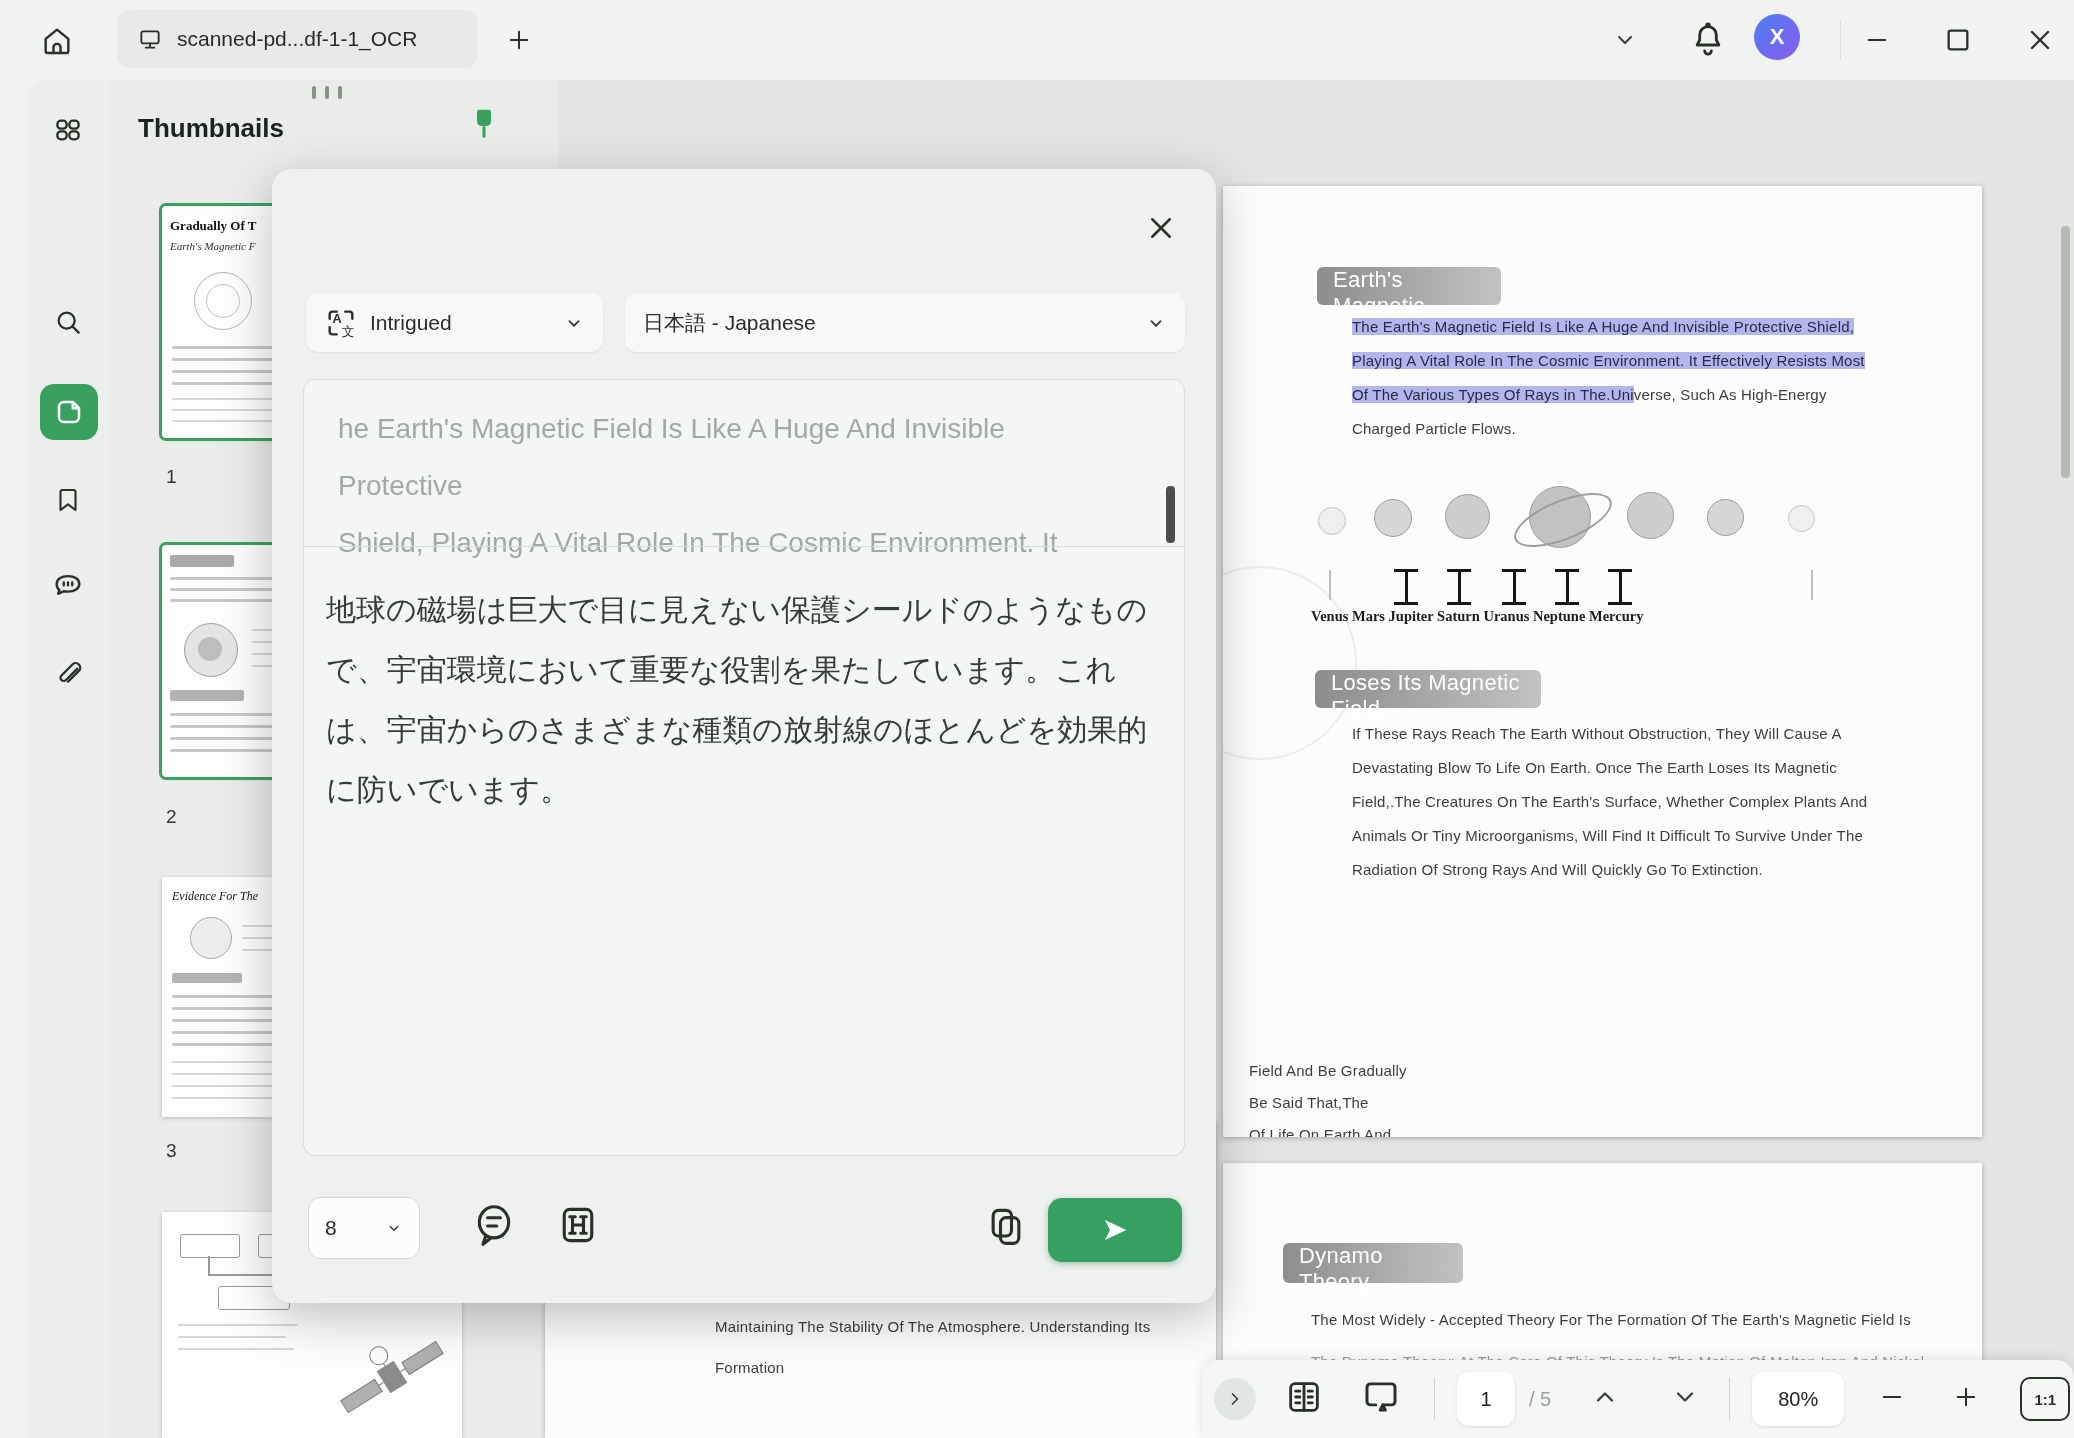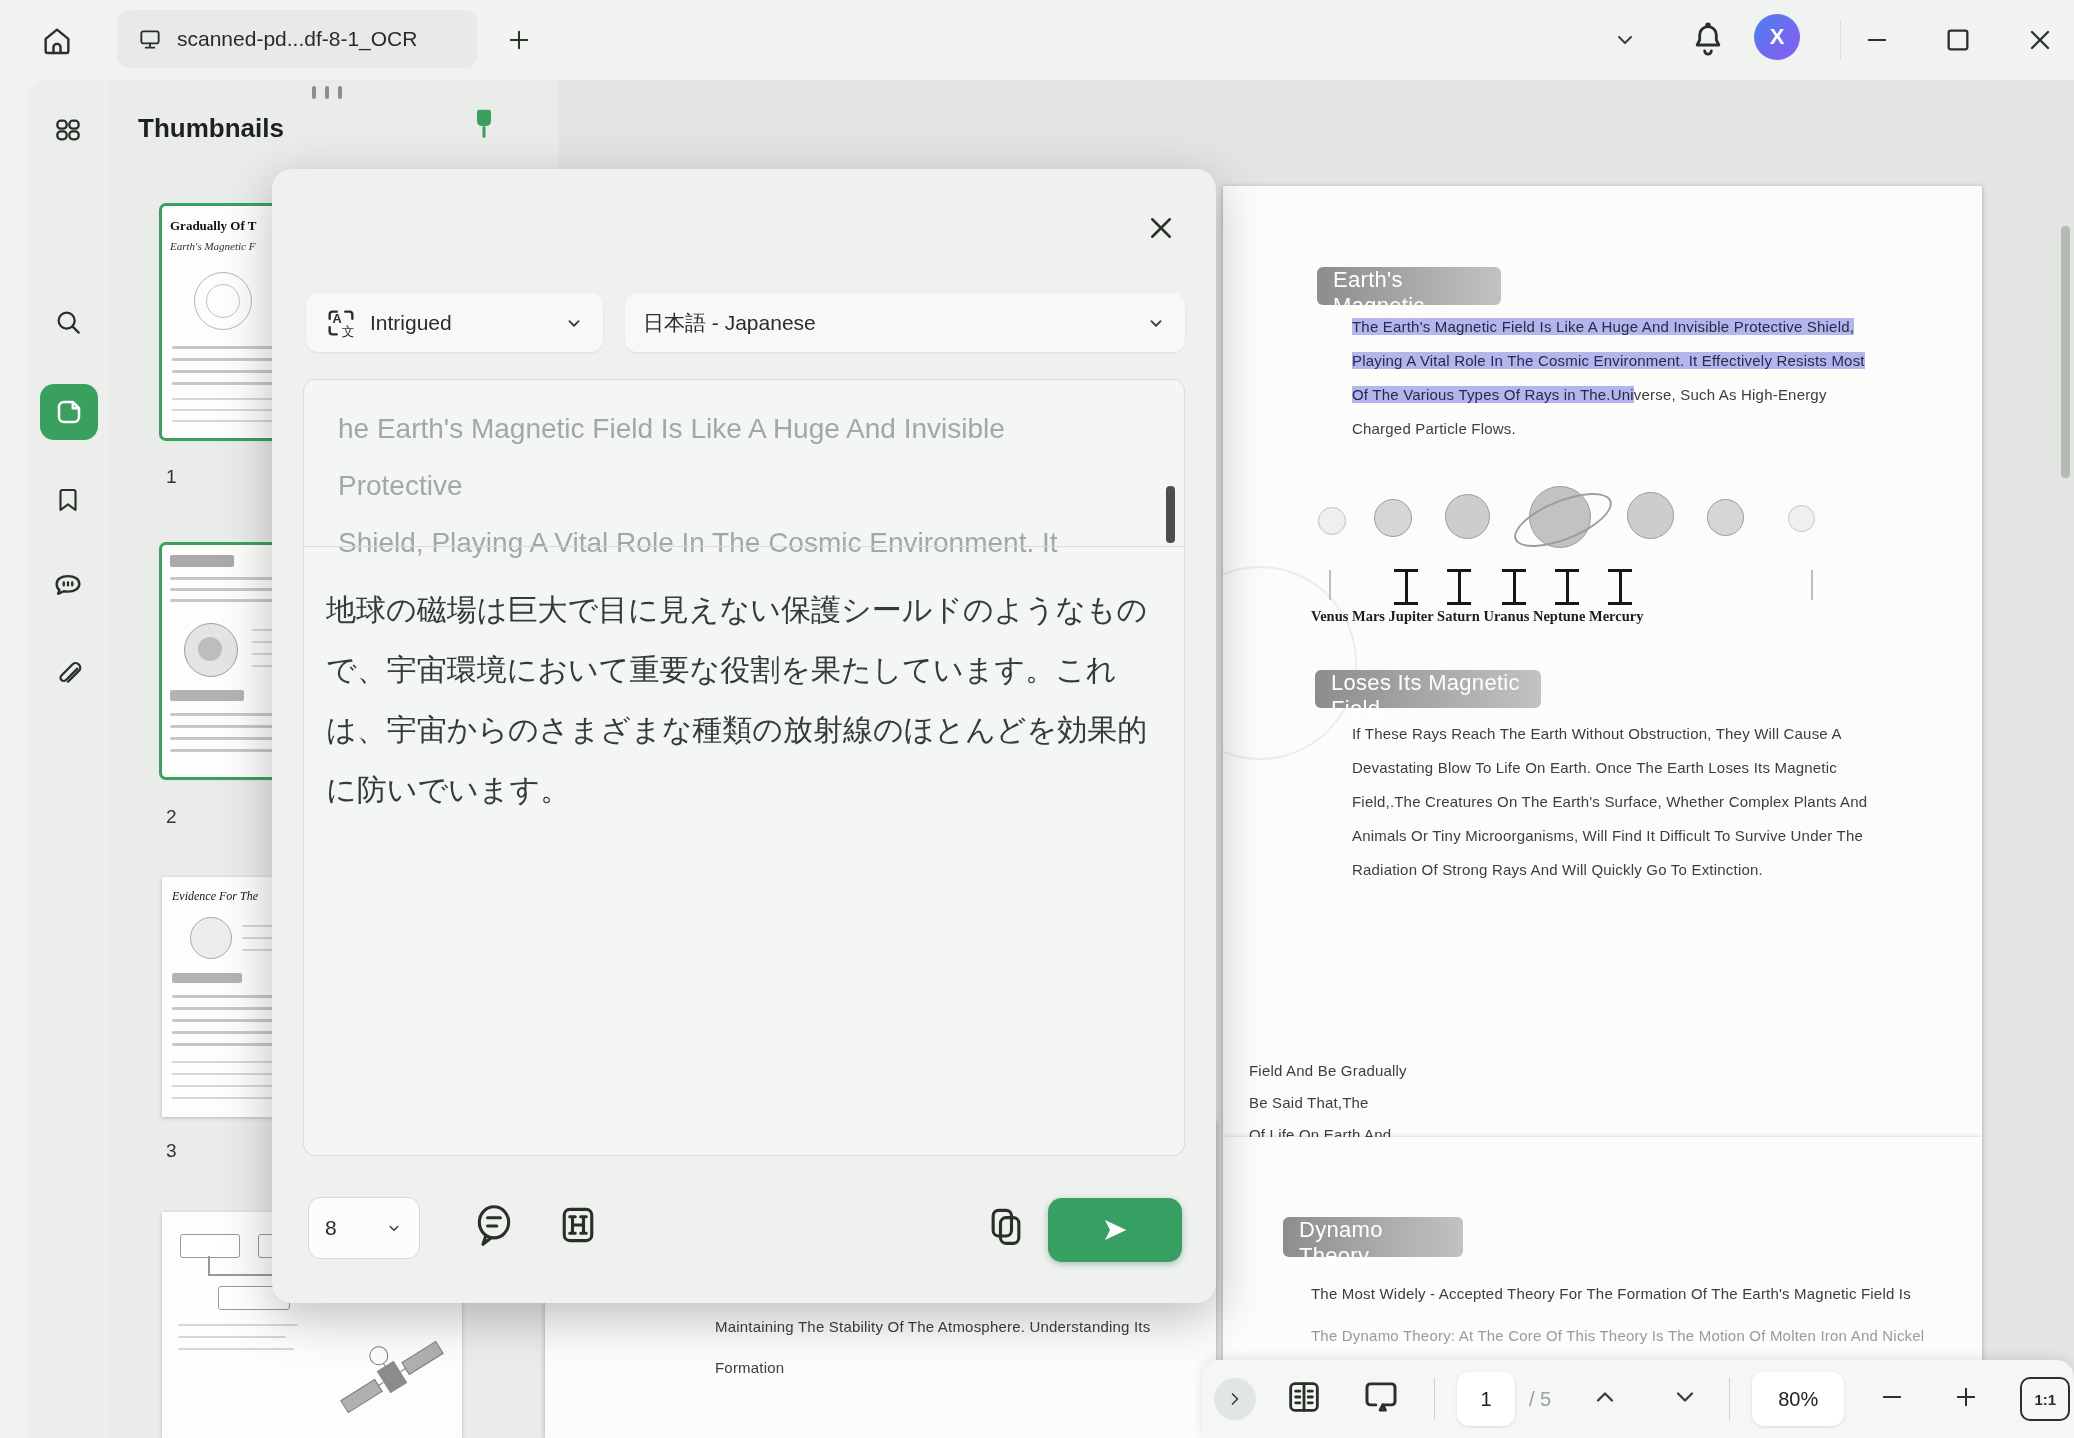--- a/index.html
+++ b/index.html
@@ -63,21 +63,21 @@
     <svg width="34" height="34" viewBox="0 0 24 24" class="ic">
         <path d="M4 10.5 L12 4 L20 10.5 V19 a1.5 1.5 0 0 1 -1.5 1.5 h-13 A1.5 1.5 0 0 1 4 19 Z"></path>
         <path d="M9.5 20.5 v-4 a2.5 2.5 0 0 1 5 0 v4"></path>
       </svg>
   </div>
   <div class="abs tab">
     <svg width="26" height="26" viewBox="0 0 24 24" class="ic">
         <rect x="4" y="5" width="16" height="11" rx="2"></rect>
         <path d="M12 16 v3 M8 20 h8"></path>
       </svg>
-    <span class="tab-title">scanned-pd...df-8-1_OCR</span>
+    <span class="tab-title">scanned-pd...df-1-1_OCR</span>
   </div>
   <div class="abs" style="left:505px;top:26px;">
     <svg width="28" height="28" viewBox="0 0 24 24" class="ic">
         <path d="M12 5 v14 M5 12 h14"></path>
       </svg>
   </div>
   <div class="abs" style="left:1610px;top:28px;">
     <svg width="30" height="24" viewBox="0 0 24 24" class="chev">
         <path d="M6 9 l6 6 6-6"></path>
       </svg>
@@ -424,21 +424,21 @@
 Devastating Blow To Life On Earth. Once The Earth Loses Its Magnetic
 Field,.The Creatures On The Earth's Surface, Whether Complex Plants And
 Animals Or Tiny Microorganisms, Will Find It Difficult To Survive Under The
 Radiation Of Strong Rays And Will Quickly Go To Extinction.</div>
     <div class="ppar" style="left:-4px;top:840px;line-height:32px;margin-top:29px;">Field And Be Gradually
 Be Said That,The
 Of Life On Earth And
 As Solar Particles.</div>
   </div>
 
-  <div class="page" style="left:665px;top:1057px;width:759px;height:275px;">
+  <div class="page" style="left:665px;top:1083px;width:759px;height:275px;">
     <div class="hpill" style="left:60px;top:80px;width:180px;height:40px;">
         <span>Dynamo Theory</span>
       </div>
     <div class="ppar" style="left:58px;top:140px;white-space:nowrap;">The Most Widely - Accepted Theory For The Formation Of The Earth's Magnetic Field Is</div>
     <div class="ppar" style="left:58px;top:182px;white-space:nowrap;color:#9a9a9a;">The Dynamo Theory: At The Core Of This Theory Is The Motion Of Molten Iron And Nickel</div>
   </div>
 </div>
 
 <div class="abs" style="left:2060px;top:80px;width:11px;height:1358px;">
   <div class="abs" style="left:1px;top:146px;width:9px;height:252px;background:#b5bab5;border-radius:5px;"></div>

